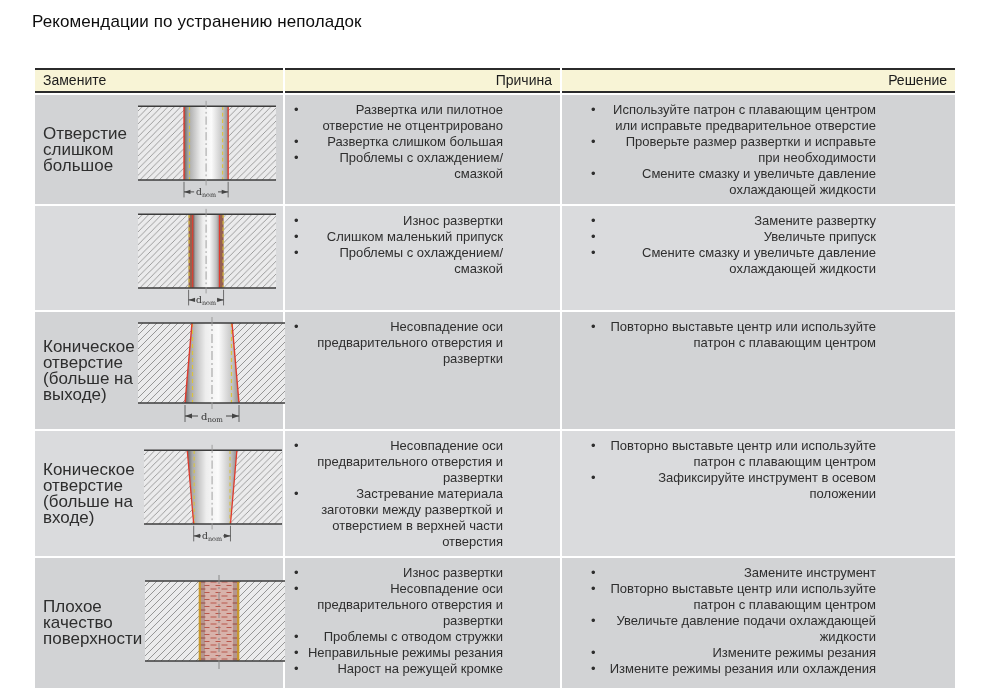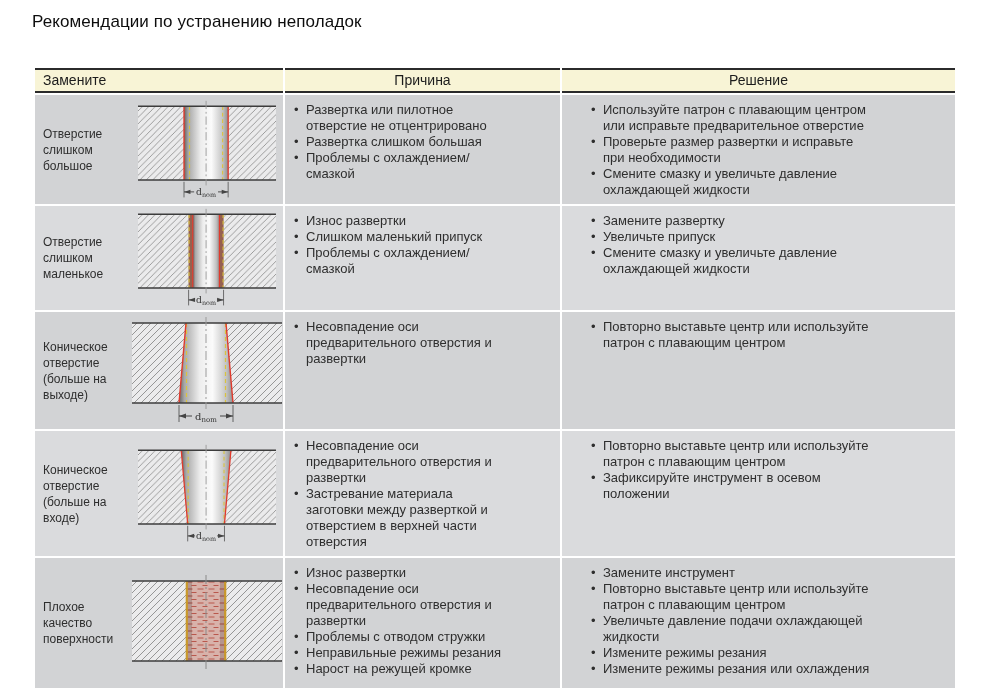--- a/index.html
+++ b/index.html
@@ -23,34 +23,34 @@
     margin-top:36px;margin-left:3px;width:922px;
     display:grid;grid-template-columns:248px 275px 393px;
     column-gap:2px;row-gap:2px;background:#ffffff;
   }
   .hcell{
     background:var(--header-bg);
     border-top:2px solid var(--rule);border-bottom:2px solid var(--rule);
     font-size:14px;font-weight:400;color:#1c1c1c;
     padding:2px 8px;line-height:17px;min-height:21px;
   }
-  .hcell.center{text-align:center;}
+  .hcell.center{text-align:right;}
   .cell{background:var(--row-dark);}
   .row-even .cell,.cell.row-even{background:var(--row-light);}
   .problem-cell{display:flex;align-items:center;}
   .problem-label{
-    flex:0 0 96px;padding:4px 2px 4px 8px;font-size:12px;line-height:16px;
+    flex:0 0 96px;padding:4px 2px 4px 8px;font-size:17px;line-height:16px;
   }
   .diagram-wrap{flex:1 1 auto;display:flex;align-items:flex-start;justify-content:flex-end;padding-top:1px;}
   .diagram-wrap.center-v{align-items:center;padding-top:0;}
   ul.blist{
     margin:0;padding:7px 4px 6px 8px;list-style:none;
     font-size:13px;line-height:16px;
   }
-  ul.blist li{position:relative;padding-left:13px;}
+  ul.blist li{position:relative;padding-left:13px;text-align:right;}
   ul.blist li::before{content:"\2022";position:absolute;left:1px;top:0;}
   .cause-cell ul.blist{max-width:222px;}
   .solution-cell ul.blist{max-width:318px;padding-left:28px;}
   
   .r1{min-height:106px;} .r2{min-height:104px;} .r3{min-height:117px;}
   .r4{min-height:106px;} .r5{min-height:130px;}
   svg{display:block;}
 </style>
 </head>
 <body>
@@ -119,21 +119,20 @@
     </div>
     <div class="cell solution-cell r1">
       <ul class="blist">
           <li>Используйте патрон с плавающим центром или исправьте предварительное отверстие</li>
           <li>Проверьте размер развертки и исправьте при необходимости</li>
           <li>Смените смазку и увеличьте давление охлаждающей жидкости</li>
         </ul>
     </div>
 
     <div class="cell row-even problem-cell r2">
-      <div class="problem-label">Отверстие слишком маленькое</div>
       <div class="diagram-wrap">
         <svg width="152" height="103" viewBox="0 0 152 112">
           <rect x="1" y="8" width="55" height="80" fill="url(#hatch)"></rect>
           <rect x="94" y="8" width="57" height="80" fill="url(#hatch)"></rect>
           <rect x="56" y="8" width="4.5" height="80" fill="#96604f"></rect>
           <rect x="89.5" y="8" width="4.5" height="80" fill="#96604f"></rect>
           <rect x="60.5" y="8" width="29" height="80" fill="url(#cyl)"></rect>
           <line x1="56.5" y1="8" x2="56.5" y2="88" stroke="#d9c33f" stroke-width="1.2" stroke-dasharray="4 3"></line>
           <line x1="93.5" y1="8" x2="93.5" y2="88" stroke="#d9c33f" stroke-width="1.2" stroke-dasharray="4 3"></line>
           <line x1="60.5" y1="8" x2="60.5" y2="88" stroke="#e03a2c" stroke-width="1.3"></line>

